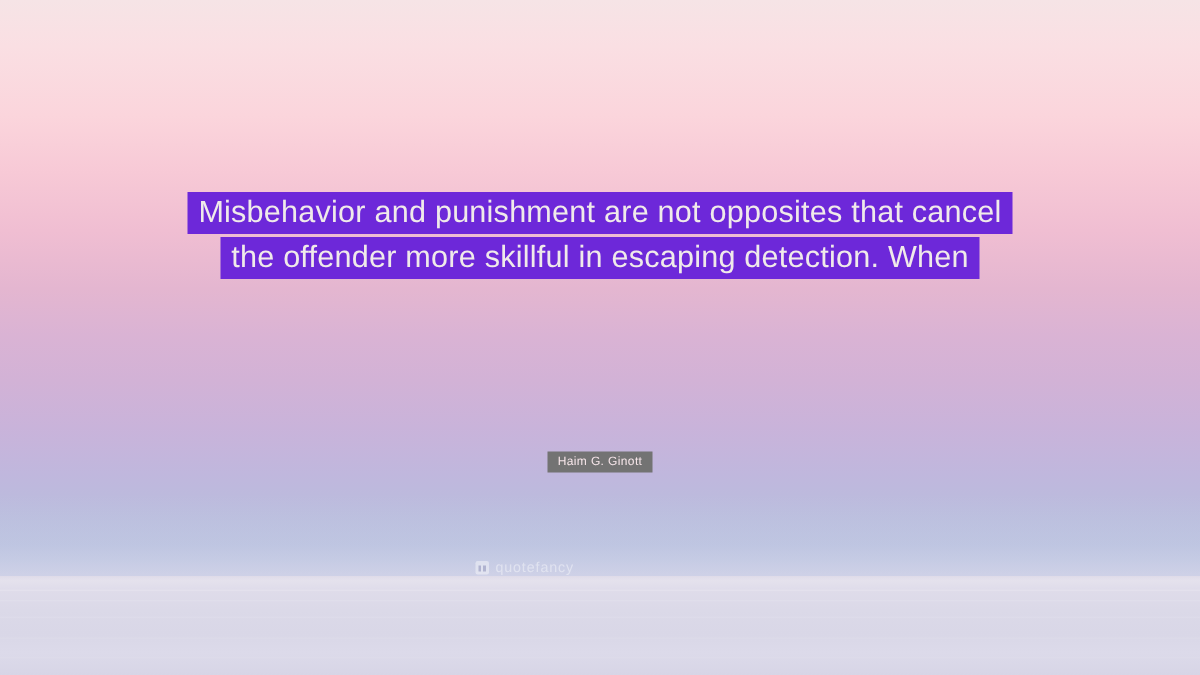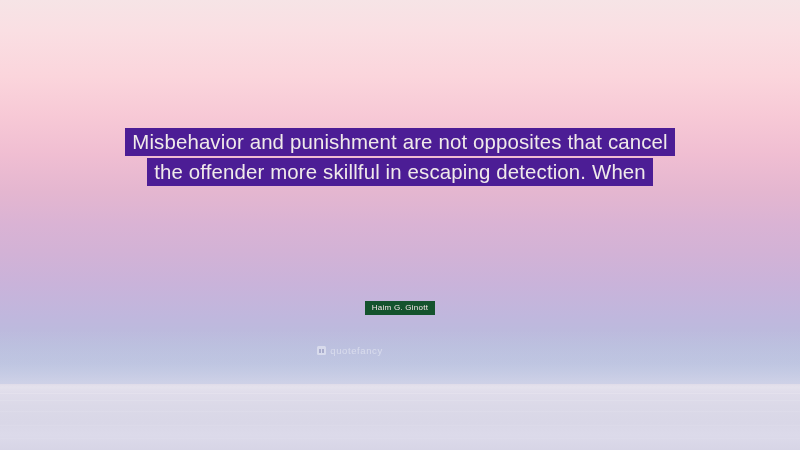--- a/index.html
+++ b/index.html
@@ -78,21 +78,21 @@
   #quote {
     position: absolute;
     left: 0;
     top: 128px;
     width: 800px;
     text-align: center;
     line-height: 0;
   }
   .qline {
     display: inline-block;
-    background: #4c1d95;
+    background: #6d28d9;
     color: #f0eaea;
     font-size: 20.4px;
     line-height: 28px;
     letter-spacing: 0.15px;
     padding: 0 7px;
     margin: 0 0 2px 0;
     white-space: nowrap;
     font-weight: 400;
   }
   .qrow { line-height: 0; }
@@ -101,34 +101,34 @@
   #author-badge {
     position: absolute;
     left: 0;
     top: 301px;
     width: 800px;
     text-align: center;
     line-height: 0;
   }
   #author-badge span {
     display: inline-block;
-    background: #14532d;
+    background: #737373;
     color: #f7e6ea;
     font-size: 8px;
     line-height: 14px;
     letter-spacing: 0.25px;
     padding: 0 7px;
     white-space: nowrap;
   }
 
   
   #watermark {
     position: absolute;
     left: 0;
-    top: 346px;
+    top: 374px;
     width: 700px;
     display: flex;
     justify-content: center;
     gap: 4px;
     opacity: 0.42;
   }
   #wm-icon {
     width: 9px; height: 9px;
     border-radius: 1.5px;
     background: #ffffff;

